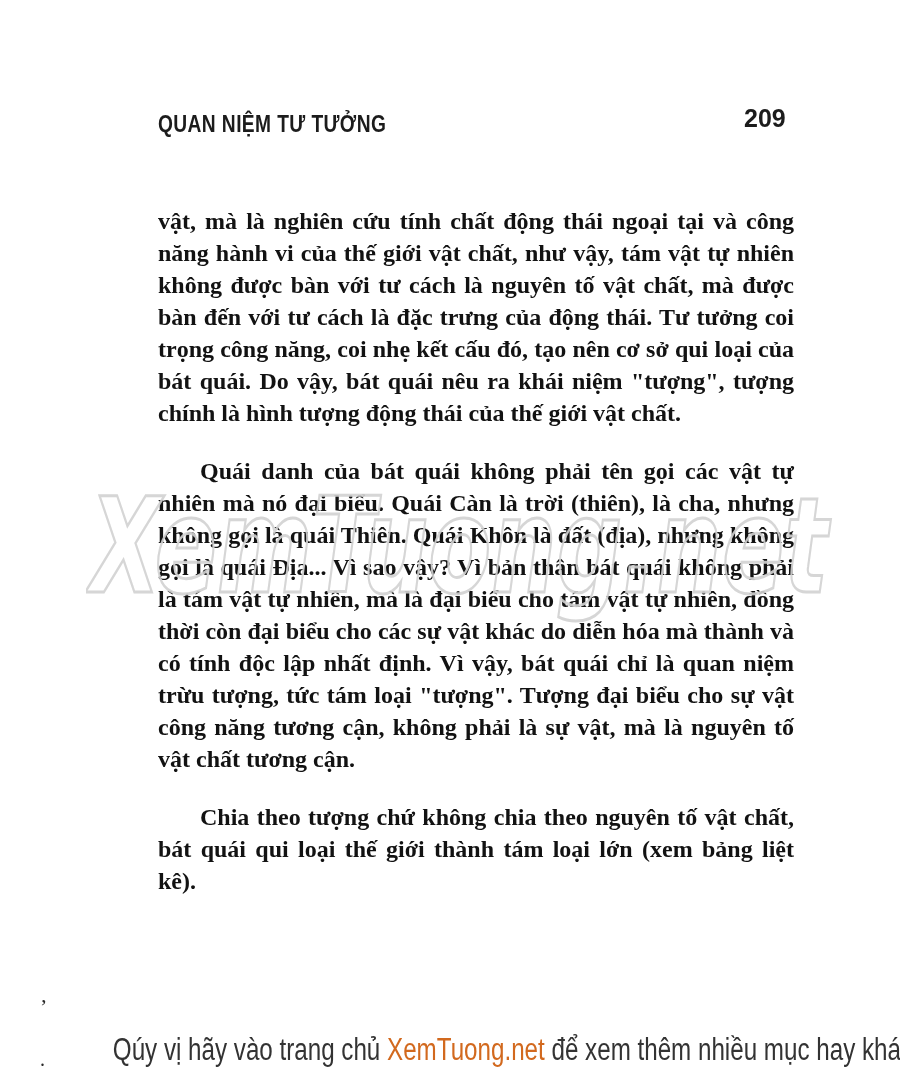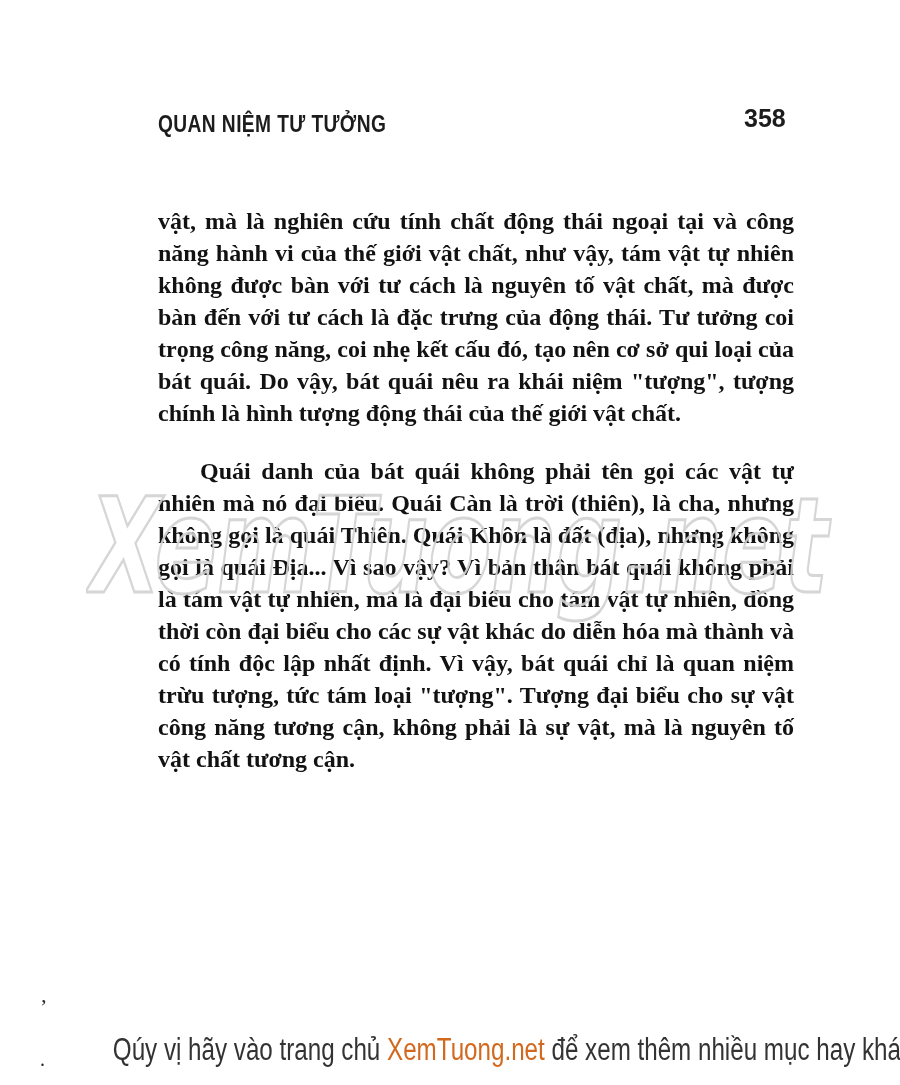--- a/index.html
+++ b/index.html
@@ -85,25 +85,26 @@
   }
   .footer-link { font-weight: 500; }
 </style>
 </head>
 <body>
 
 <div class="page">
 
   <div class="running-header">QUAN NIỆM TƯ TƯỞNG</div>
 
-  <div class="page-number">358</div>
+  <div class="page-number">209</div>
 
   <div class="body-text">
     <p class="para">vật, mà là nghiên cứu tính chất động thái ngoại tại và công năng hành vi của thế giới vật chất, như vậy, tám vật tự nhiên không được bàn với tư cách là nguyên tố vật chất, mà được bàn đến với tư cách là đặc trưng của động thái. Tư tưởng coi trọng công năng, coi nhẹ kết cấu đó, tạo nên cơ sở qui loại của bát quái. Do vậy, bát quái nêu ra khái niệm "tượng", tượng chính là hình tượng động thái của thế giới vật chất.</p>
     <p class="para indent">Quái danh của bát quái không phải tên gọi các vật tự nhiên mà nó đại biểu. Quái Càn là trời (thiên), là cha, nhưng không gọi là quái Thiên. Quái Khôn là đất (địa), nhưng không gọi là quái Địa... Vì sao vậy? Vì bản thân bát quái không phải là tám vật tự nhiên, mà là đại biểu cho tám vật tự nhiên, đồng thời còn đại biểu cho các sự vật khác do diễn hóa mà thành và có tính độc lập nhất định. Vì vậy, bát quái chỉ là quan niệm trừu tượng, tức tám loại "tượng". Tượng đại biểu cho sự vật công năng tương cận, không phải là sự vật, mà là nguyên tố vật chất tương cận.</p>
+    <p class="para indent">Chia theo tượng chứ không chia theo nguyên tố vật chất, bát quái qui loại thế giới thành tám loại lớn (xem bảng liệt kê).</p>
   </div>
 
   <svg class="watermark" width="752" height="180" viewBox="0 0 752 180">
     <text x="4" y="130" font-family="'DejaVu Sans', sans-serif" font-weight="bold" font-style="italic" font-size="132" textLength="738" lengthAdjust="spacingAndGlyphs" fill="none" stroke="#d2d2d2" stroke-width="3">XemTuong.net</text>
   </svg>
 
   <span class="artifact-mark artifact-1">’</span>
   <span class="artifact-mark artifact-2">.</span>
 
   <div class="footer">

